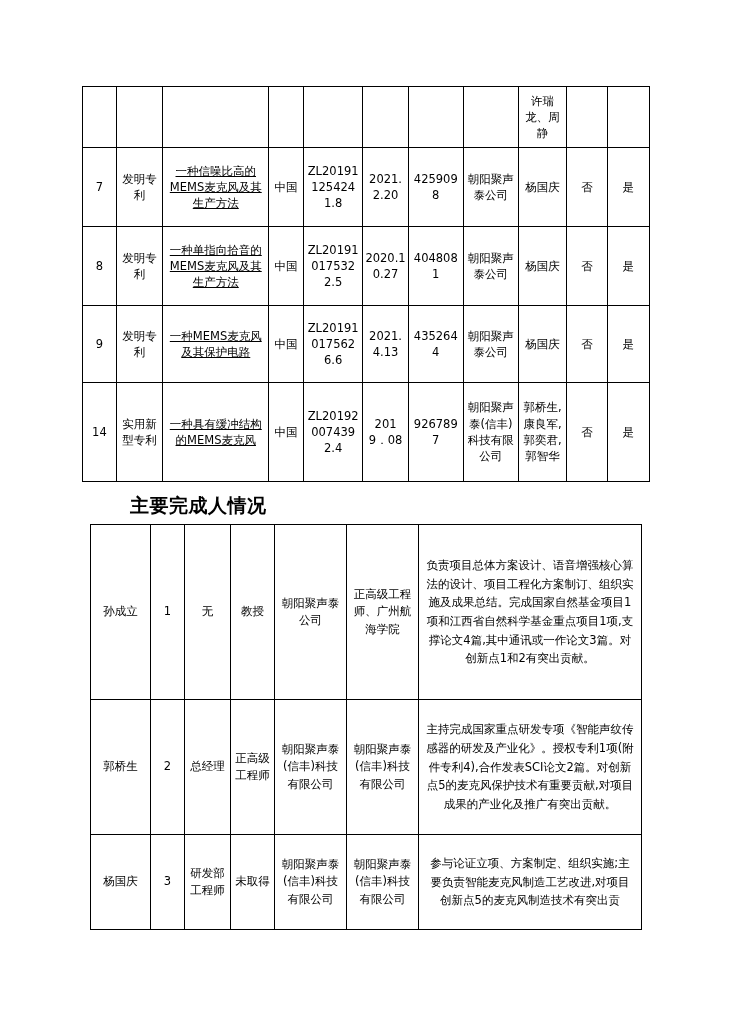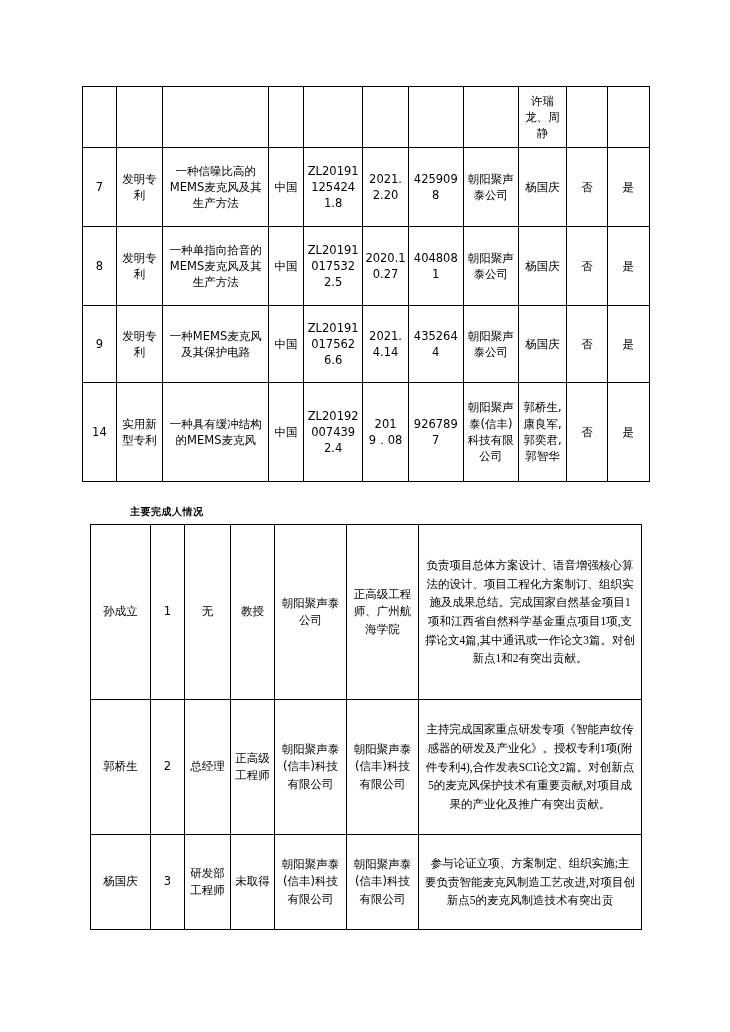--- a/index.html
+++ b/index.html
@@ -32,25 +32,26 @@
     border: 1px solid #000;
     text-align: center;
     vertical-align: middle;
     font-size: 11.5px;
     line-height: 1.42;
     padding: 3px 2px;
     word-break: break-all;
   }
   .patent-table td.name {
     word-break: normal;
+    text-decoration: underline;
   }
   .section-title {
-    font-size: 10px;
+    font-size: 19px;
     font-weight: bold;
-    margin: 23px 0 5px 48px;
+    margin: 11px 0 5px 48px;
     letter-spacing: 0.5px;
   }
   .people-wrap {
     padding: 0 8px 0 8px;
   }
   .people-table {
     width: 100%;
     border-collapse: collapse;
     table-layout: fixed;
   }
@@ -65,21 +66,20 @@
   .people-table th {
     text-align: center;
   }
   .people-table td.center {
     text-align: center;
   }
   .people-table td.contrib {
     text-align: center;
     padding: 4px 6px;
     line-height: 1.62;
-    font-family: Liberation Serif, serif;
   }
 </style>
 </head>
 <body>
 
 <div class="page">
 
   <table class="patent-table">
     <colgroup>
       <col style="width:32px">
@@ -136,21 +136,21 @@
       <td>否</td>
       <td>是</td>
     </tr>
 
     <tr>
       <td style="height:70px">9</td>
       <td>发明专利</td>
       <td class="name">一种MEMS麦克风及其保护电路</td>
       <td>中国</td>
       <td>ZL201910175626.6</td>
-      <td>2021.4.14</td>
+      <td>2021.4.13</td>
       <td>4352644</td>
       <td>朝阳聚声泰公司</td>
       <td>杨国庆</td>
       <td>否</td>
       <td>是</td>
     </tr>
 
     <tr>
       <td style="height:92px">14</td>
       <td>实用新型专利</td>

